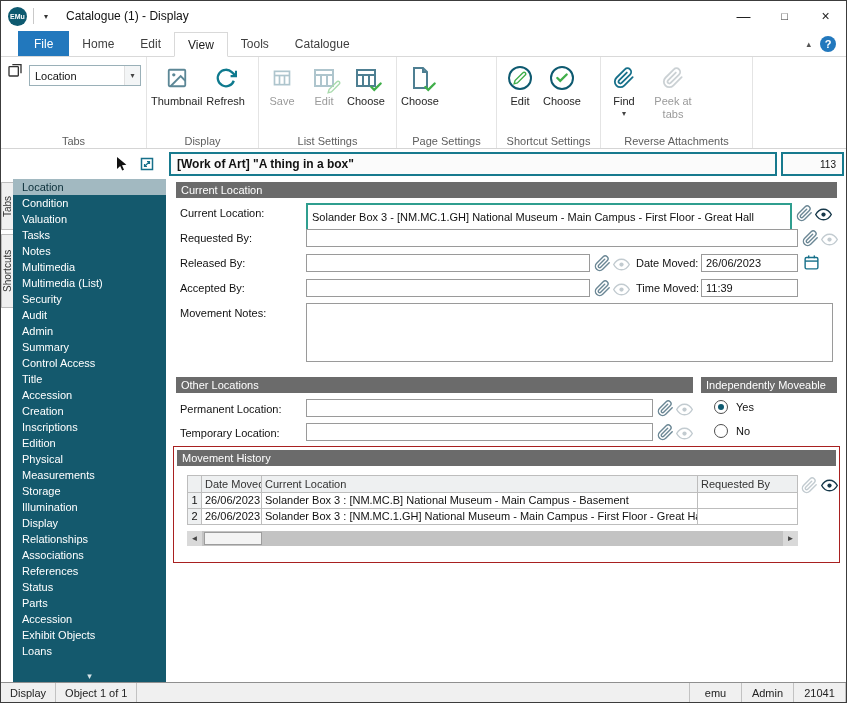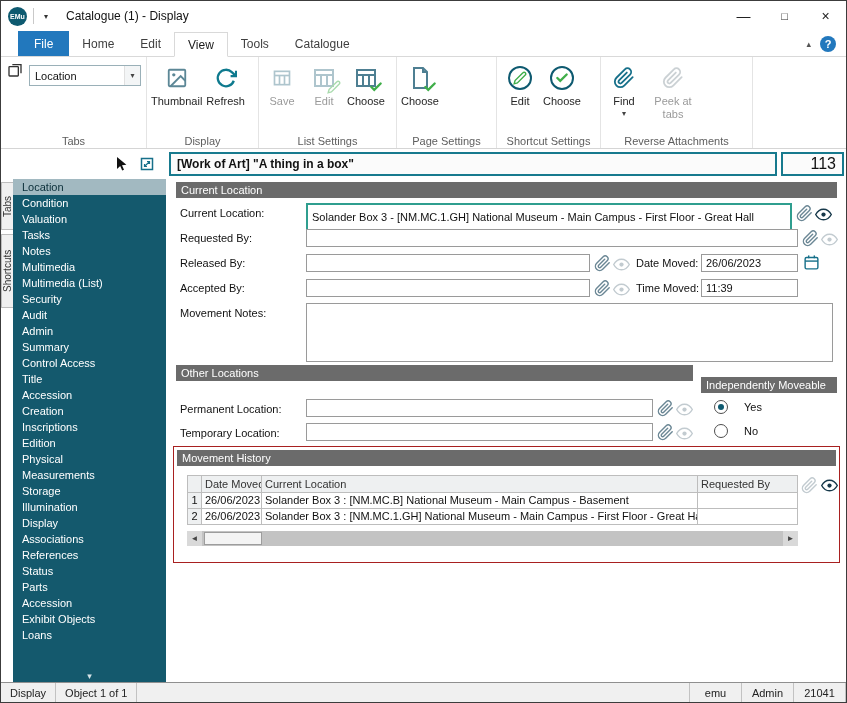--- a/index.html
+++ b/index.html
@@ -47,21 +47,21 @@
 .ic-stack{position:relative;display:inline-block;width:24px;height:24px}
 .ic-stack .base{width:24px;height:24px;display:block}
 .ic-stack .ov{position:absolute;right:-5px;bottom:-4px;width:14px;height:14px}
 .circle-icon{width:24px;height:24px;border-radius:50%;border:2px solid #0e5a70;display:flex;align-items:center;justify-content:center}
 
 
 .record-row{position:absolute;top:150px;left:0;right:0;height:27px;background:#fff}
 .cursor-icon{position:absolute;left:113px;top:5px;width:16px;height:16px}
 .expand-icon{position:absolute;left:138px;top:5px;width:16px;height:16px;color:#17708a}
 .rec-title{position:absolute;left:168px;top:1px;width:608px;height:24px;border:2px solid #177a8e;background:#fbfbfb;display:flex;align-items:center;font-size:12px;font-weight:bold;color:#111;padding:0 6px;white-space:nowrap;overflow:hidden}
-.rec-num{position:absolute;left:780px;top:1px;width:63px;height:24px;border:2px solid #177a8e;background:#fbfbfb;display:flex;align-items:center;justify-content:flex-end;font-size:16px;color:#111;padding:0 6px}
+.rec-num{position:absolute;left:780px;top:1px;width:63px;height:24px;border:2px solid #177a8e;background:#fbfbfb;display:flex;align-items:center;justify-content:flex-end;font-size:10px;color:#111;padding:0 6px}
 
 
 .body{position:absolute;top:178px;left:0;right:0;bottom:20px}
 .rail{position:absolute;left:0;top:3px;width:12px}
 .rail-tab{width:12px;background:#f0f0f0;border:1px solid #bdbdbd;border-left:none;color:#333;font-size:10px;display:flex;align-items:center;justify-content:center;writing-mode:vertical-rl;transform:rotate(180deg);margin-bottom:4px}
 .rail-tab.t1{height:48px}.rail-tab.t2{height:74px}
 .sidebar{position:absolute;left:12px;top:0;bottom:0;width:153px;background:#14596d;overflow:hidden}
 .sb-item{height:16px;line-height:16px;font-size:11px;color:#fff;padding-left:9px;white-space:nowrap}
 .sb-item.selected{background:#a2b9c1;color:#0a2e39}
 .sb-more{position:absolute;bottom:1px;left:0;right:0;text-align:center;color:#d7e4e8;font-size:9px}
@@ -71,21 +71,21 @@
 .sec-header{position:absolute;height:16px;background:#6b6b6b;color:#fff;font-size:11px;line-height:16px;padding-left:5px;white-space:nowrap;overflow:hidden}
 .flabel{position:absolute;font-size:11px;color:#111;white-space:nowrap}
 .fld{position:absolute;height:18px;border:1px solid #9a9a9a;background:#fff;font-size:11px;color:#111;white-space:nowrap;overflow:hidden;display:flex;align-items:center;padding:0 4px}
 .fld.hl{height:28px;border:2px solid #2f9e8f}
 .icon-btn{position:absolute;width:17px;height:17px;color:#6b8795}
 .icon-btn.dim{color:#c2cbd0}
 .icon-btn.eye-active{color:#16384a}
 .icon-btn.cal{color:#17708a}
 .icon-btn svg{width:100%;height:100%}
 .notes-box{position:absolute;border:1px solid #9a9a9a;background:#fff}
-.radio-row{position:absolute;display:flex;align-items:center;gap:16px;font-size:11px;color:#111}
+.radio-row{position:absolute;display:flex;align-items:center;gap:8px;font-size:11px;color:#111}
 .radio{width:14px;height:14px;border:1px solid #4e4e4e;border-radius:50%;background:#fff;position:relative;flex:none}
 .radio.checked::after{content:"";position:absolute;inset:3px;border-radius:50%;background:#0e5a70}
 
 
 .mh-box{position:absolute;left:7px;top:267px;width:667px;height:117px;border:1px solid #a82020}
 .mh-table{position:absolute;left:13px;top:28px;border-top:1px solid #bdbdbd;border-left:1px solid #bdbdbd;font-size:11px}
 .mh-row{display:flex}
 .mh-cell{border-right:1px solid #bdbdbd;border-bottom:1px solid #bdbdbd;height:16px;line-height:15px;padding:0 3px;white-space:nowrap;overflow:hidden;background:#fff;color:#111}
 .mh-head .mh-cell{background:#eef0f1;height:17px;line-height:16px;color:#333}
 .mh-c0{flex:none;width:14px;background:#eef0f1;text-align:center;padding:0}
@@ -371,20 +371,21 @@
       <div class="sb-item">Title</div>
       <div class="sb-item">Accession</div>
       <div class="sb-item">Creation</div>
       <div class="sb-item">Inscriptions</div>
       <div class="sb-item">Edition</div>
       <div class="sb-item">Physical</div>
       <div class="sb-item">Measurements</div>
       <div class="sb-item">Storage</div>
       <div class="sb-item">Illumination</div>
       <div class="sb-item">Display</div>
+      <div class="sb-item">Relationships</div>
       <div class="sb-item">Associations</div>
       <div class="sb-item">References</div>
       <div class="sb-item">Status</div>
       <div class="sb-item">Parts</div>
       <div class="sb-item">Accession</div>
       <div class="sb-item">Exhibit Objects</div>
       <div class="sb-item">Loans</div>
       <div class="sb-more">▾</div>
     </div>
 
@@ -431,21 +432,21 @@
           </svg></span>
       <span class="icon-btn dim" style="left:447px;top:102px"><svg>
             <use href="#ic-eye"></use>
           </svg></span>
       <div class="flabel" style="left:470px;top:103px">Time Moved:</div>
       <div class="fld" style="left:535px;top:100px;width:97px">11:39</div>
 
       <div class="flabel" style="left:14px;top:128px">Movement Notes:</div>
       <div class="notes-box" style="left:140px;top:124px;width:527px;height:59px"></div>
 
-      <div class="sec-header" style="left:10px;top:186px;width:517px">Other Locations</div>
+      <div class="sec-header" style="left:10px;top:198px;width:517px">Other Locations</div>
       <div class="sec-header" style="left:535px;top:198px;width:136px">Independently Moveable</div>
 
       <div class="flabel" style="left:14px;top:224px">Permanent Location:</div>
       <div class="fld" style="left:140px;top:220px;width:347px"></div>
       <span class="icon-btn" style="left:491px;top:221px"><svg>
             <use href="#ic-clip"></use>
           </svg></span>
       <span class="icon-btn dim" style="left:510px;top:222px"><svg>
             <use href="#ic-eye"></use>
           </svg></span>

